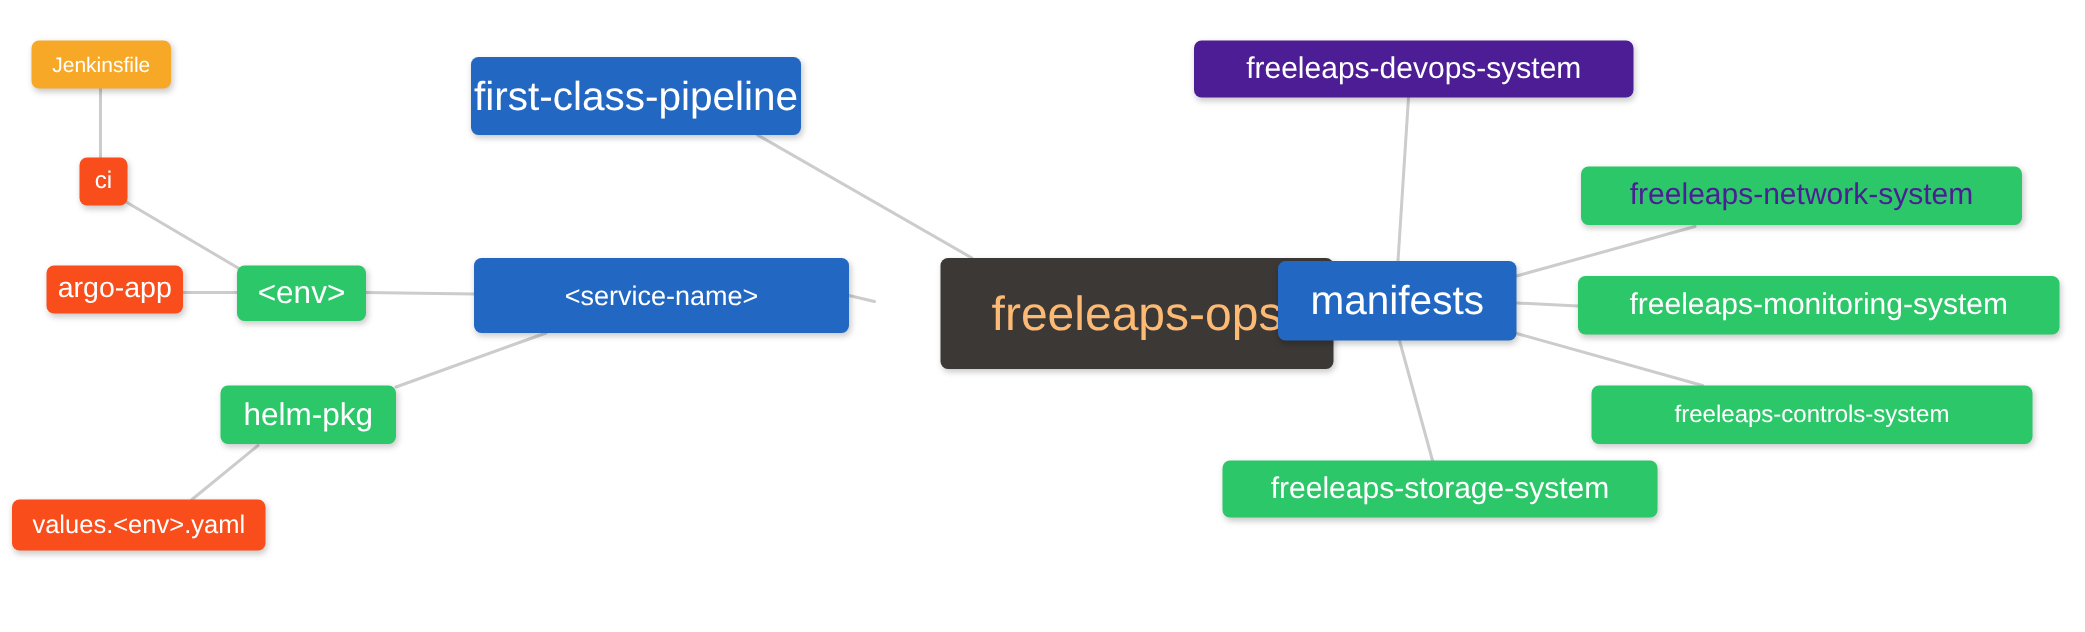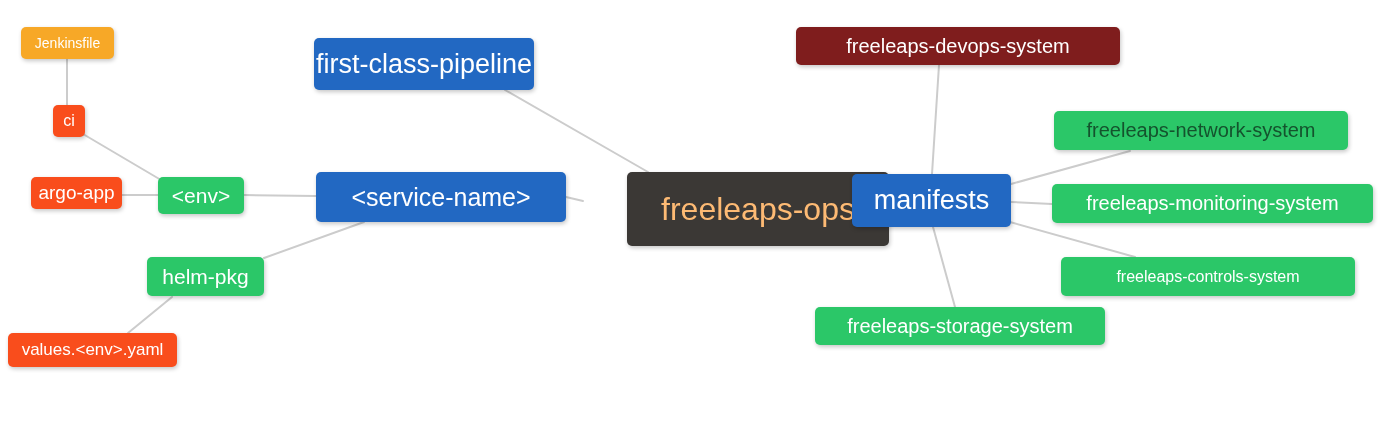--- a/index.html
+++ b/index.html
@@ -56,22 +56,22 @@
       <line x1="933" y1="227" x2="955" y2="307" stroke="#cccccc" stroke-width="2" stroke-linecap="round"></line>
     </svg>
   <div id="nodes">
       <div class="node" style="left: 21px; top: 27px; width: 93px; height: 32px; font-size: 14px; background: rgb(247, 168, 39); color: rgb(255, 255, 255);">Jenkinsfile</div>
       <div class="node" style="left: 53px; top: 105px; width: 32px; height: 32px; font-size: 16px; background: rgb(249, 77, 28); color: rgb(255, 255, 255);">ci</div>
       <div class="node" style="left: 31px; top: 177px; width: 91px; height: 32px; font-size: 19px; background: rgb(249, 77, 28); color: rgb(255, 255, 255);">argo-app</div>
       <div class="node" style="left: 158px; top: 177px; width: 86px; height: 37px; font-size: 21px; background: rgb(43, 199, 104); color: rgb(255, 255, 255);">&lt;env&gt;</div>
       <div class="node" style="left: 147px; top: 257px; width: 117px; height: 39px; font-size: 21px; background: rgb(43, 199, 104); color: rgb(255, 255, 255);">helm-pkg</div>
       <div class="node" style="left: 8px; top: 333px; width: 169px; height: 34px; font-size: 17px; background: rgb(249, 77, 28); color: rgb(255, 255, 255); text-align: center;">values.&lt;env&gt;.yaml</div>
       <div class="node" style="left: 314px; top: 38px; width: 220px; height: 52px; font-size: 27px; background: rgb(34, 104, 194); color: rgb(255, 255, 255);">first-class-pipeline</div>
-      <div class="node" style="left: 316px; top: 172px; width: 250px; height: 50px; font-size: 25px; background: rgb(34, 104, 194); color: rgb(255, 255, 255);">&lt;service-name&gt;</div>
+      <div class="node" style="left: 316px; top: 172px; width: 250px; height: 50px; font-size: 18px; background: rgb(34, 104, 194); color: rgb(255, 255, 255);">&lt;service-name&gt;</div>
       <div class="node" style="left: 583px; top: 172px; width: 262px; height: 74px; font-size: 32px; background: rgb(59, 56, 53); color: #fdba74; margin-left: 44px;">freeleaps-ops</div>
       <div class="node" style="left: 852px; top: 174px; width: 159px; height: 53px; font-size: 27px; background: rgb(34, 104, 194); color: rgb(255, 255, 255);">manifests</div>
-      <div class="node" style="left: 796px; top: 27px; width: 324px; height: 38px; font-size: 20px; background: #7f1d1d; color: rgb(255, 255, 255);">freeleaps-devops-system</div>
-      <div class="node" style="left: 1054px; top: 111px; width: 294px; height: 39px; font-size: 20px; background: rgb(43, 199, 104); color: #14532d;">freeleaps-network-system</div>
+      <div class="node" style="left: 796px; top: 27px; width: 293px; height: 38px; font-size: 20px; background: #4c1d95; color: rgb(255, 255, 255);">freeleaps-devops-system</div>
+      <div class="node" style="left: 1054px; top: 111px; width: 294px; height: 39px; font-size: 20px; background: rgb(43, 199, 104); color: #4c1d95;">freeleaps-network-system</div>
       <div class="node" style="left: 1052px; top: 184px; width: 321px; height: 39px; font-size: 20px; background: rgb(43, 199, 104); color: rgb(255, 255, 255);">freeleaps-monitoring-system</div>
       <div class="node" style="left: 1061px; top: 257px; width: 294px; height: 39px; font-size: 16px; background: rgb(43, 199, 104); color: rgb(255, 255, 255);">freeleaps-controls-system</div>
       <div class="node" style="left: 815px; top: 307px; width: 290px; height: 38px; font-size: 20px; background: rgb(43, 199, 104); color: rgb(255, 255, 255);">freeleaps-storage-system</div>
     </div>
 </div>
 
 </body></html>

